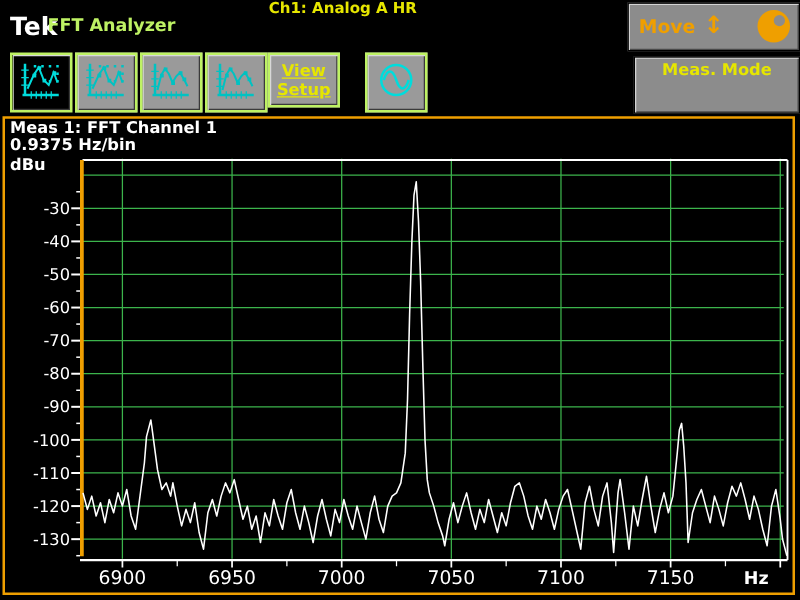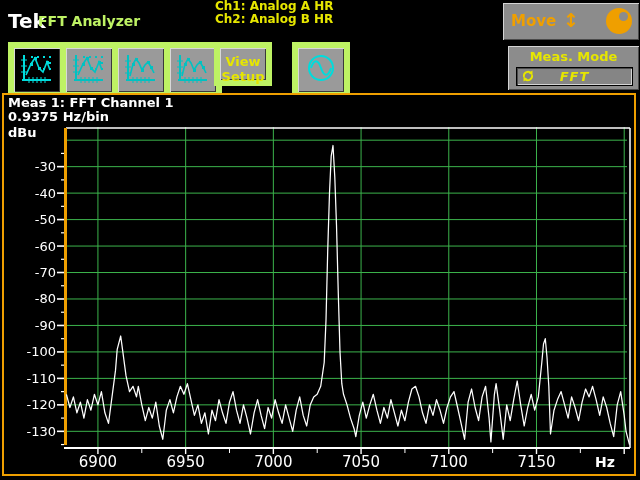--- a/index.html
+++ b/index.html
@@ -13,22 +13,22 @@
 
   .plate{position:absolute;background:#8c8c8c;border:1px solid #000;
          box-shadow:inset 1px 1px 0 #d4d4d4, inset -1px -1px 0 #4a4a4a;}
   #move-btn{left:502px;top:2px;width:136px;height:37px;cursor:pointer;}
   #move-btn .mv-label{position:absolute;left:8px;top:9px;color:#ef9f00;font-size:15px;font-weight:bold;}
   #move-btn .mv-arrow{position:absolute;left:60px;top:6px;color:#ef9f00;font-size:19px;font-weight:bold;}
   #move-btn .knob{position:absolute;right:7px;top:5px;width:26px;height:26px;border-radius:50%;background:#ef9f00;}
   #move-btn .knob-dot{position:absolute;right:4px;top:4px;width:9px;height:9px;border-radius:50%;background:#8c8c8c;}
 
   
-  .tool-btn{position:absolute;top:42px;width:46px;height:44px;background:#9a9a9a;border:6px solid #bef264;
-            box-shadow:inset 1px 1px 0 #d8d8d8, inset -1px -1px 0 #3a3a3a;cursor:pointer;}
+  .tool-btn{position:absolute;top:42px;width:46px;height:44px;background:#9a9a9a;border:2px solid #bef264;
+            box-shadow:inset 1px 1px 0 #d8d8d8, inset -1px -1px 0 #3a3a3a;cursor:pointer;text-decoration:underline;}
   .tool-btn.selected{background:#000;}
   .tool-btn svg{display:block;margin:4px auto 0 auto;}
   #vs-btn{left:214px;width:58px;color:#e6e600;font-size:13px;font-weight:bold;line-height:15px;
           text-align:center;padding-top:6px;box-sizing:border-box;height:44px;}
   #mm-panel{left:507px;top:45px;width:131px;height:44px;cursor:pointer;}
   #mm-panel .mm-label{position:absolute;left:0;right:0;top:3px;text-align:center;color:#e6e600;
                       font-size:13px;font-weight:bold;}
   #mm-panel .mm-inset{position:absolute;left:8px;top:21px;width:115px;height:17px;background:#858585;
                       border:1px solid #000;box-shadow:inset 1px 1px 0 #4a4a4a, inset -1px -1px 0 #d4d4d4;}
   #mm-panel .mm-value{position:absolute;left:0;right:0;top:1px;text-align:center;color:#e6e600;
@@ -48,21 +48,20 @@
 </head>
 <body>
 
 <div id="screen">
 
   <div>
     <span class="tek-logo">Tek</span>
     <span class="app-title">FFT Analyzer</span>
     <div class="chan">
       <div>Ch1: Analog A HR</div>
-      <div>Ch2: Analog B HR</div>
     </div>
     <div class="plate" id="move-btn">
       <span class="mv-label">Move</span>
       <span class="mv-arrow">↕</span>
       <span class="knob">
         <span class="knob-dot"></span>
       </span>
     </div>
   </div>
 
@@ -194,29 +193,20 @@
       <div>Setup</div>
     </div>
     <div class="tool-btn" style="left:292px">
       <svg width="38" height="34" viewBox="0 0 38 34">
         <circle cx="19" cy="16" r="12" fill="none" stroke="#00dcdc" stroke-width="2"></circle>
         <path d="M9,16 C12,7 16,7 19,16 C22,25 26,25 29,16" fill="none" stroke="#00dcdc" stroke-width="2"></path>
       </svg>
     </div>
     <div class="plate" id="mm-panel">
       <div class="mm-label">Meas. Mode</div>
-      <div class="mm-inset">
-        <svg class="mm-cycle" width="14" height="14" viewBox="0 0 14 14">
-          <path d="M3,8 A4.2,4.2 0 0 1 10,4" fill="none" stroke="#e6e600" stroke-width="1.8"></path>
-          <polygon points="11.5,1.5 11.5,6.5 7.5,4" fill="#e6e600"></polygon>
-          <path d="M11,6 A4.2,4.2 0 0 1 4,10" fill="none" stroke="#e6e600" stroke-width="1.8"></path>
-          <polygon points="2.5,7.5 2.5,12.5 6.5,10" fill="#e6e600"></polygon>
-        </svg>
-        <div class="mm-value">FFT</div>
-      </div>
     </div>
   </div>
 
   <div id="main-panel"></div>
   <div class="meas-title">Meas 1: FFT Channel 1</div>
   <div class="meas-sub">0.9375 Hz/bin</div>
   <div class="y-unit">dBu</div>
 
   <svg id="chart" viewBox="0 0 640 480">
       <g>

